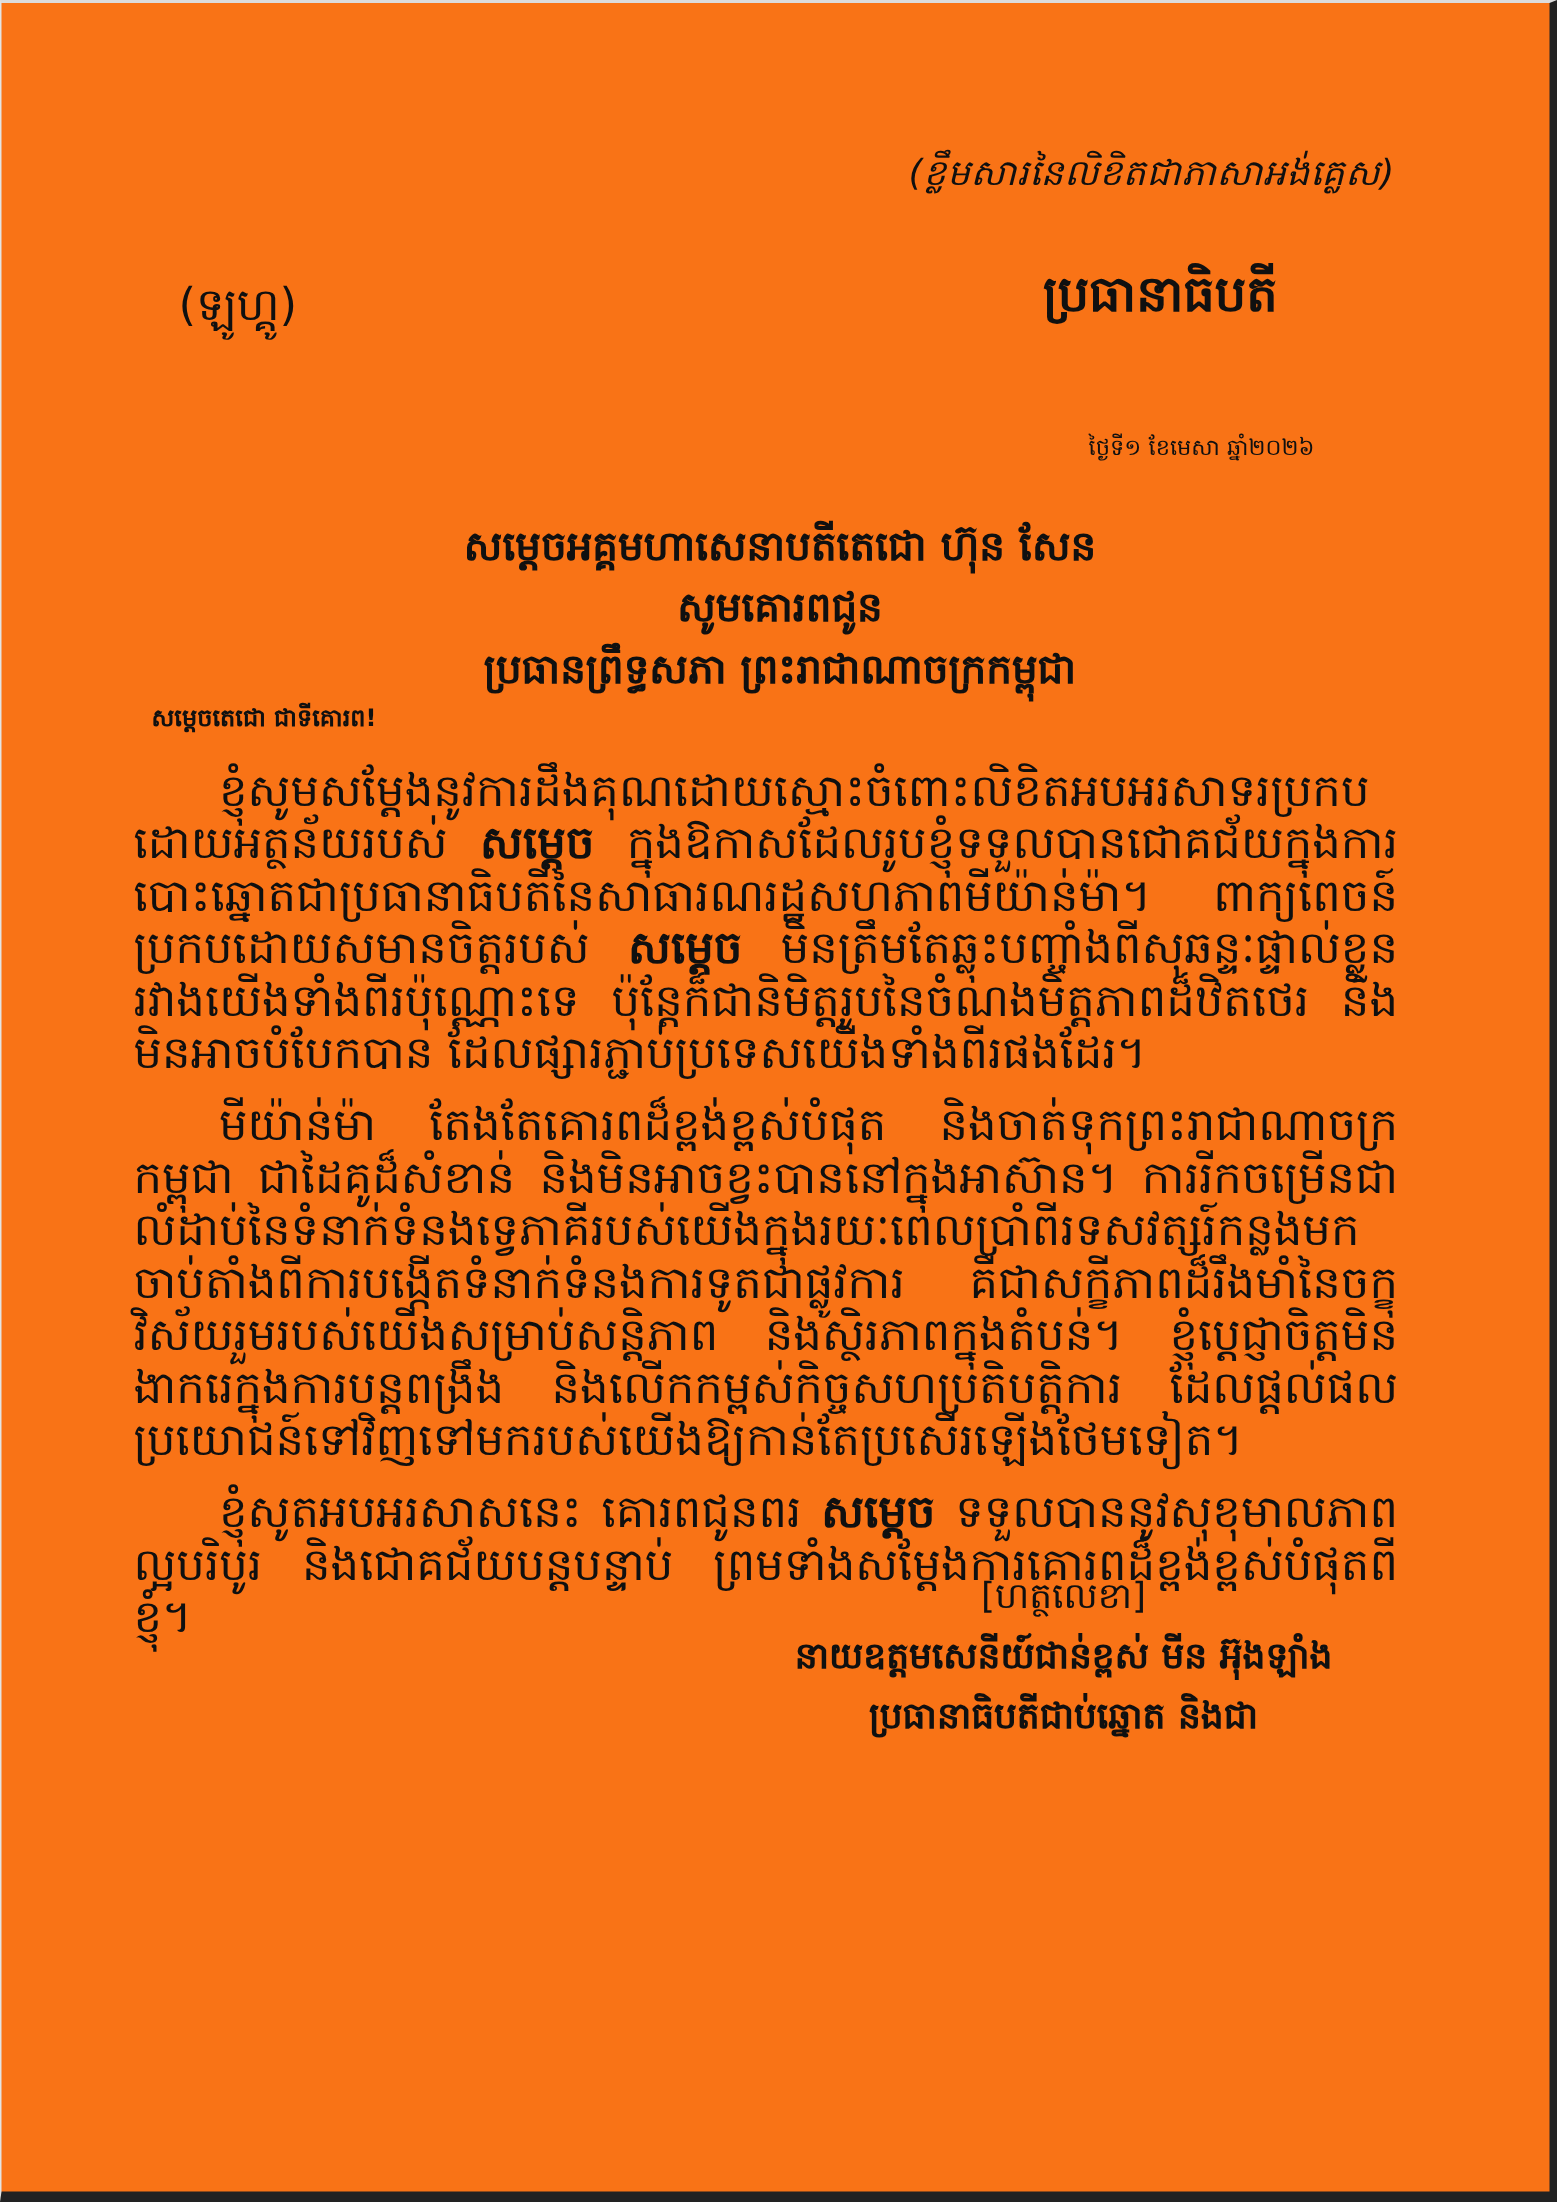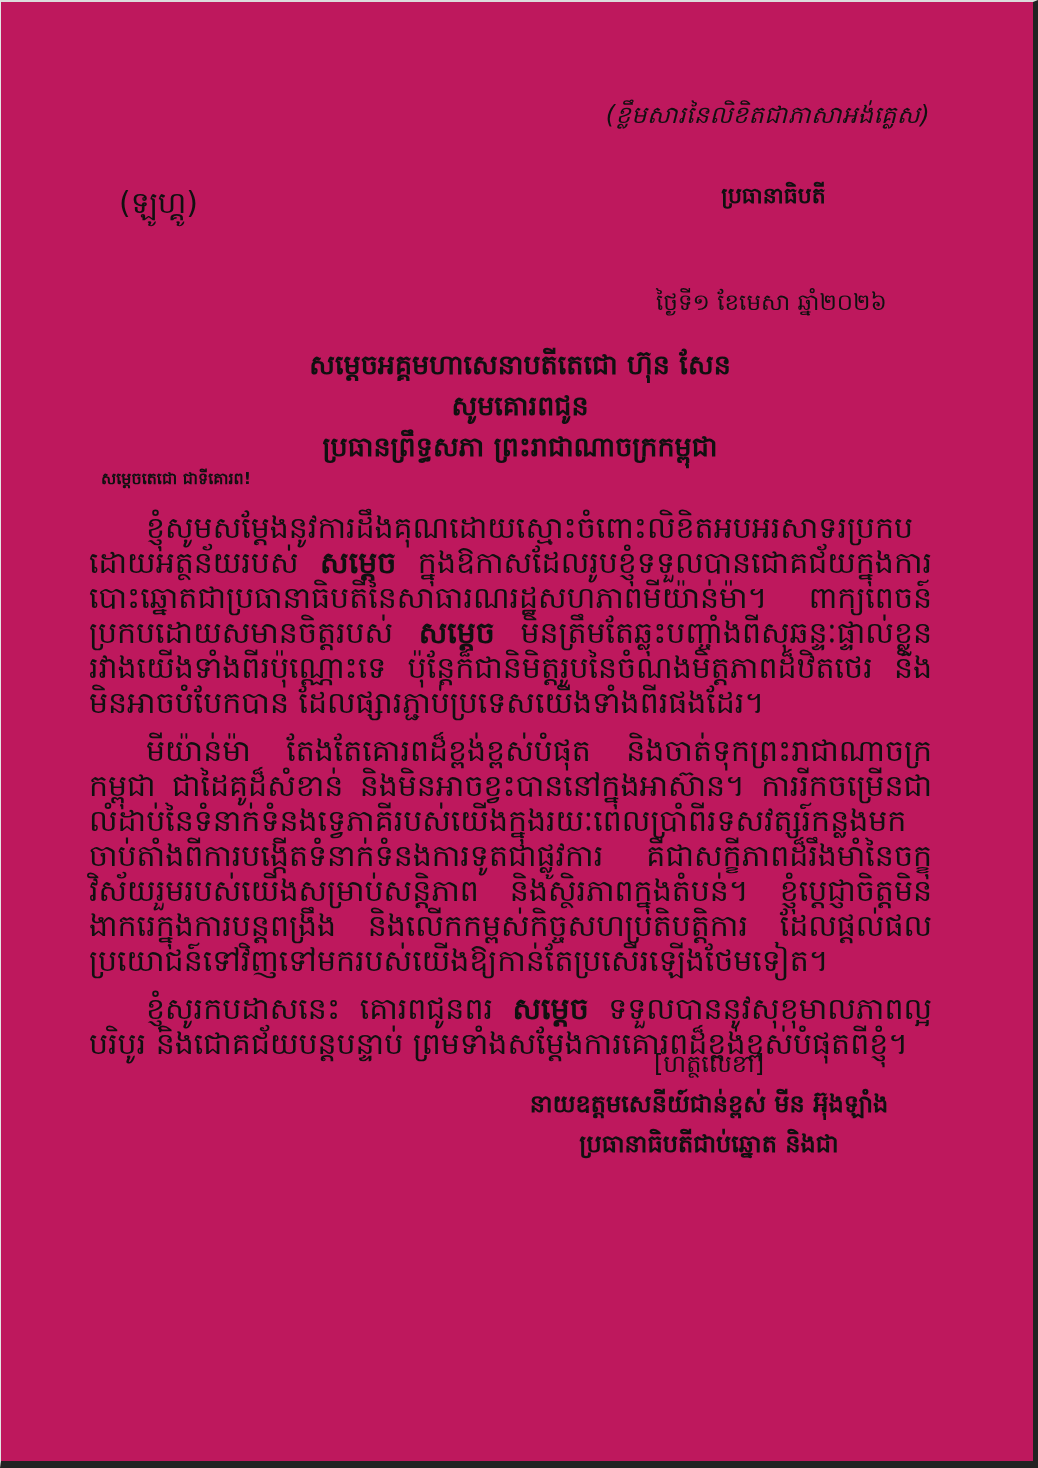--- a/index.html
+++ b/index.html
@@ -1,21 +1,21 @@
 <!DOCTYPE html>
 <html><head>
 <meta charset="utf-8">
 <style>
   html, body { margin:0; padding:0; background:#f4f4f4; }
   .page {
     position: relative;
     width: 1038px;
     height: 1468px;
     margin: 0 auto;
-    background: #be185d;
+    background: #f97316;
     box-sizing: border-box;
     border-top: 2px solid #dcdcdc;
     border-left: 1px solid #e4e4e4;
     border-right: 5px solid #222222;
     border-bottom: 7px solid #222222;
     font-family: "DejaVu Sans", sans-serif;
     color: #101010;
     overflow: hidden;
   }
   .abs { position: absolute; }
@@ -33,29 +33,30 @@
   .logo-note {
     top: 182px;
     left: 118px;
     font-size: 30px;
   }
   .sender-block {
     top: 172px;
     left: 600px;
     width: 345px;
     text-align: center;
-    font-size: 22px;
+    font-size: 33px;
     font-weight: bold;
     line-height: 44px;
   }
   .date-line {
     top: 286px;
     left: 655px;
     width: 290px;
-    font-size: 23px;
+    text-align: center;
+    font-size: 15px;
   }
   .recipient-block {
     top: 342px;
     left: 94px;
     width: 850px;
     text-align: center;
     font-size: 27px;
     font-weight: bold;
     line-height: 41px;
   }
@@ -107,21 +108,21 @@
     <div>សម្តេចអគ្គមហាសេនាបតីតេជោ ហ៊ុន សែន</div>
     <div>សូមគោរពជូន</div>
     <div>ប្រធានព្រឹទ្ធសភា ព្រះរាជាណាចក្រកម្ពុជា</div>
   </div>
 
   <div class="abs salutation">សម្តេចតេជោ ជាទីគោរព!</div>
 
   <div class="abs body-block">
     <p><span>ខ្ញុំសូមសម្តែងនូវការដឹងគុណដោយស្មោះចំពោះលិខិតអបអរសាទរប្រកបដោយអត្ថន័យរបស់ </span><span class="bold">សម្តេច</span><span>  ក្នុងឱកាសដែលរូបខ្ញុំទទួលបានជោគជ័យក្នុងការបោះឆ្នោតជាប្រធានាធិបតីនៃសាធារណរដ្ឋសហភាពមីយ៉ាន់ម៉ា។ ពាក្យពេចន៍ប្រកបដោយសមានចិត្តរបស់ </span><span class="bold">សម្តេច</span><span> មិនត្រឹមតែឆ្លុះបញ្ចាំងពីសុឆន្ទៈផ្ទាល់ខ្លួនរវាងយើងទាំងពីរប៉ុណ្ណោះទេ ប៉ុន្តែក៏ជានិមិត្តរូបនៃចំណងមិត្តភាពដ៏ឋិតថេរ និងមិនអាចបំបែកបាន ដែលផ្សារភ្ជាប់ប្រទេសយើងទាំងពីរផងដែរ។</span></p>
     <p><span>មីយ៉ាន់ម៉ា តែងតែគោរពដ៏ខ្ពង់ខ្ពស់បំផុត និងចាត់ទុកព្រះរាជាណាចក្រកម្ពុជា ជាដៃគូដ៏សំខាន់ និងមិនអាចខ្វះបាននៅក្នុងអាស៊ាន។ ការរីកចម្រើនជាលំដាប់នៃទំនាក់ទំនងទ្វេភាគីរបស់យើងក្នុងរយៈពេលប្រាំពីរទសវត្សរ៍កន្លងមក ចាប់តាំងពីការបង្កើតទំនាក់ទំនងការទូតជាផ្លូវការ គឺជាសក្ខីភាពដ៏រឹងមាំនៃចក្ខុវិស័យរួមរបស់យើងសម្រាប់សន្តិភាព និងស្ថិរភាពក្នុងតំបន់។ ខ្ញុំប្តេជ្ញាចិត្តមិនងាករេក្នុងការបន្តពង្រឹង និងលើកកម្ពស់កិច្ចសហប្រតិបត្តិការ ដែលផ្តល់ផលប្រយោជន៍ទៅវិញទៅមករបស់យើងឱ្យកាន់តែប្រសើរឡើងថែមទៀត។</span></p>
-    <p><span>ខ្ញុំសូរកបដាសនេះ គោរពជូនពរ </span><span class="bold">សម្តេច</span><span> ទទួលបាននូវសុខុមាលភាពល្អបរិបូរ និងជោគជ័យបន្តបន្ទាប់ ព្រមទាំងសម្តែងការគោរពដ៏ខ្ពង់ខ្ពស់បំផុតពីខ្ញុំ។</span></p>
+    <p><span>ខ្ញុំសូតអបអរសាសនេះ គោរពជូនពរ </span><span class="bold">សម្តេច</span><span> ទទួលបាននូវសុខុមាលភាពល្អបរិបូរ និងជោគជ័យបន្តបន្ទាប់ ព្រមទាំងសម្តែងការគោរពដ៏ខ្ពង់ខ្ពស់បំផុតពីខ្ញុំ។</span></p>
   </div>
 
   <div class="abs signature-block">
     <div class="sig-ph">[ហត្ថលេខា]</div>
     <div class="sig-line">នាយឧត្តមសេនីយ៍ជាន់ខ្ពស់ មីន អ៊ុងឡាំង</div>
     <div class="sig-line">ប្រធានាធិបតីជាប់ឆ្នោត និងជា</div>
   </div>
 
 </div>
 

